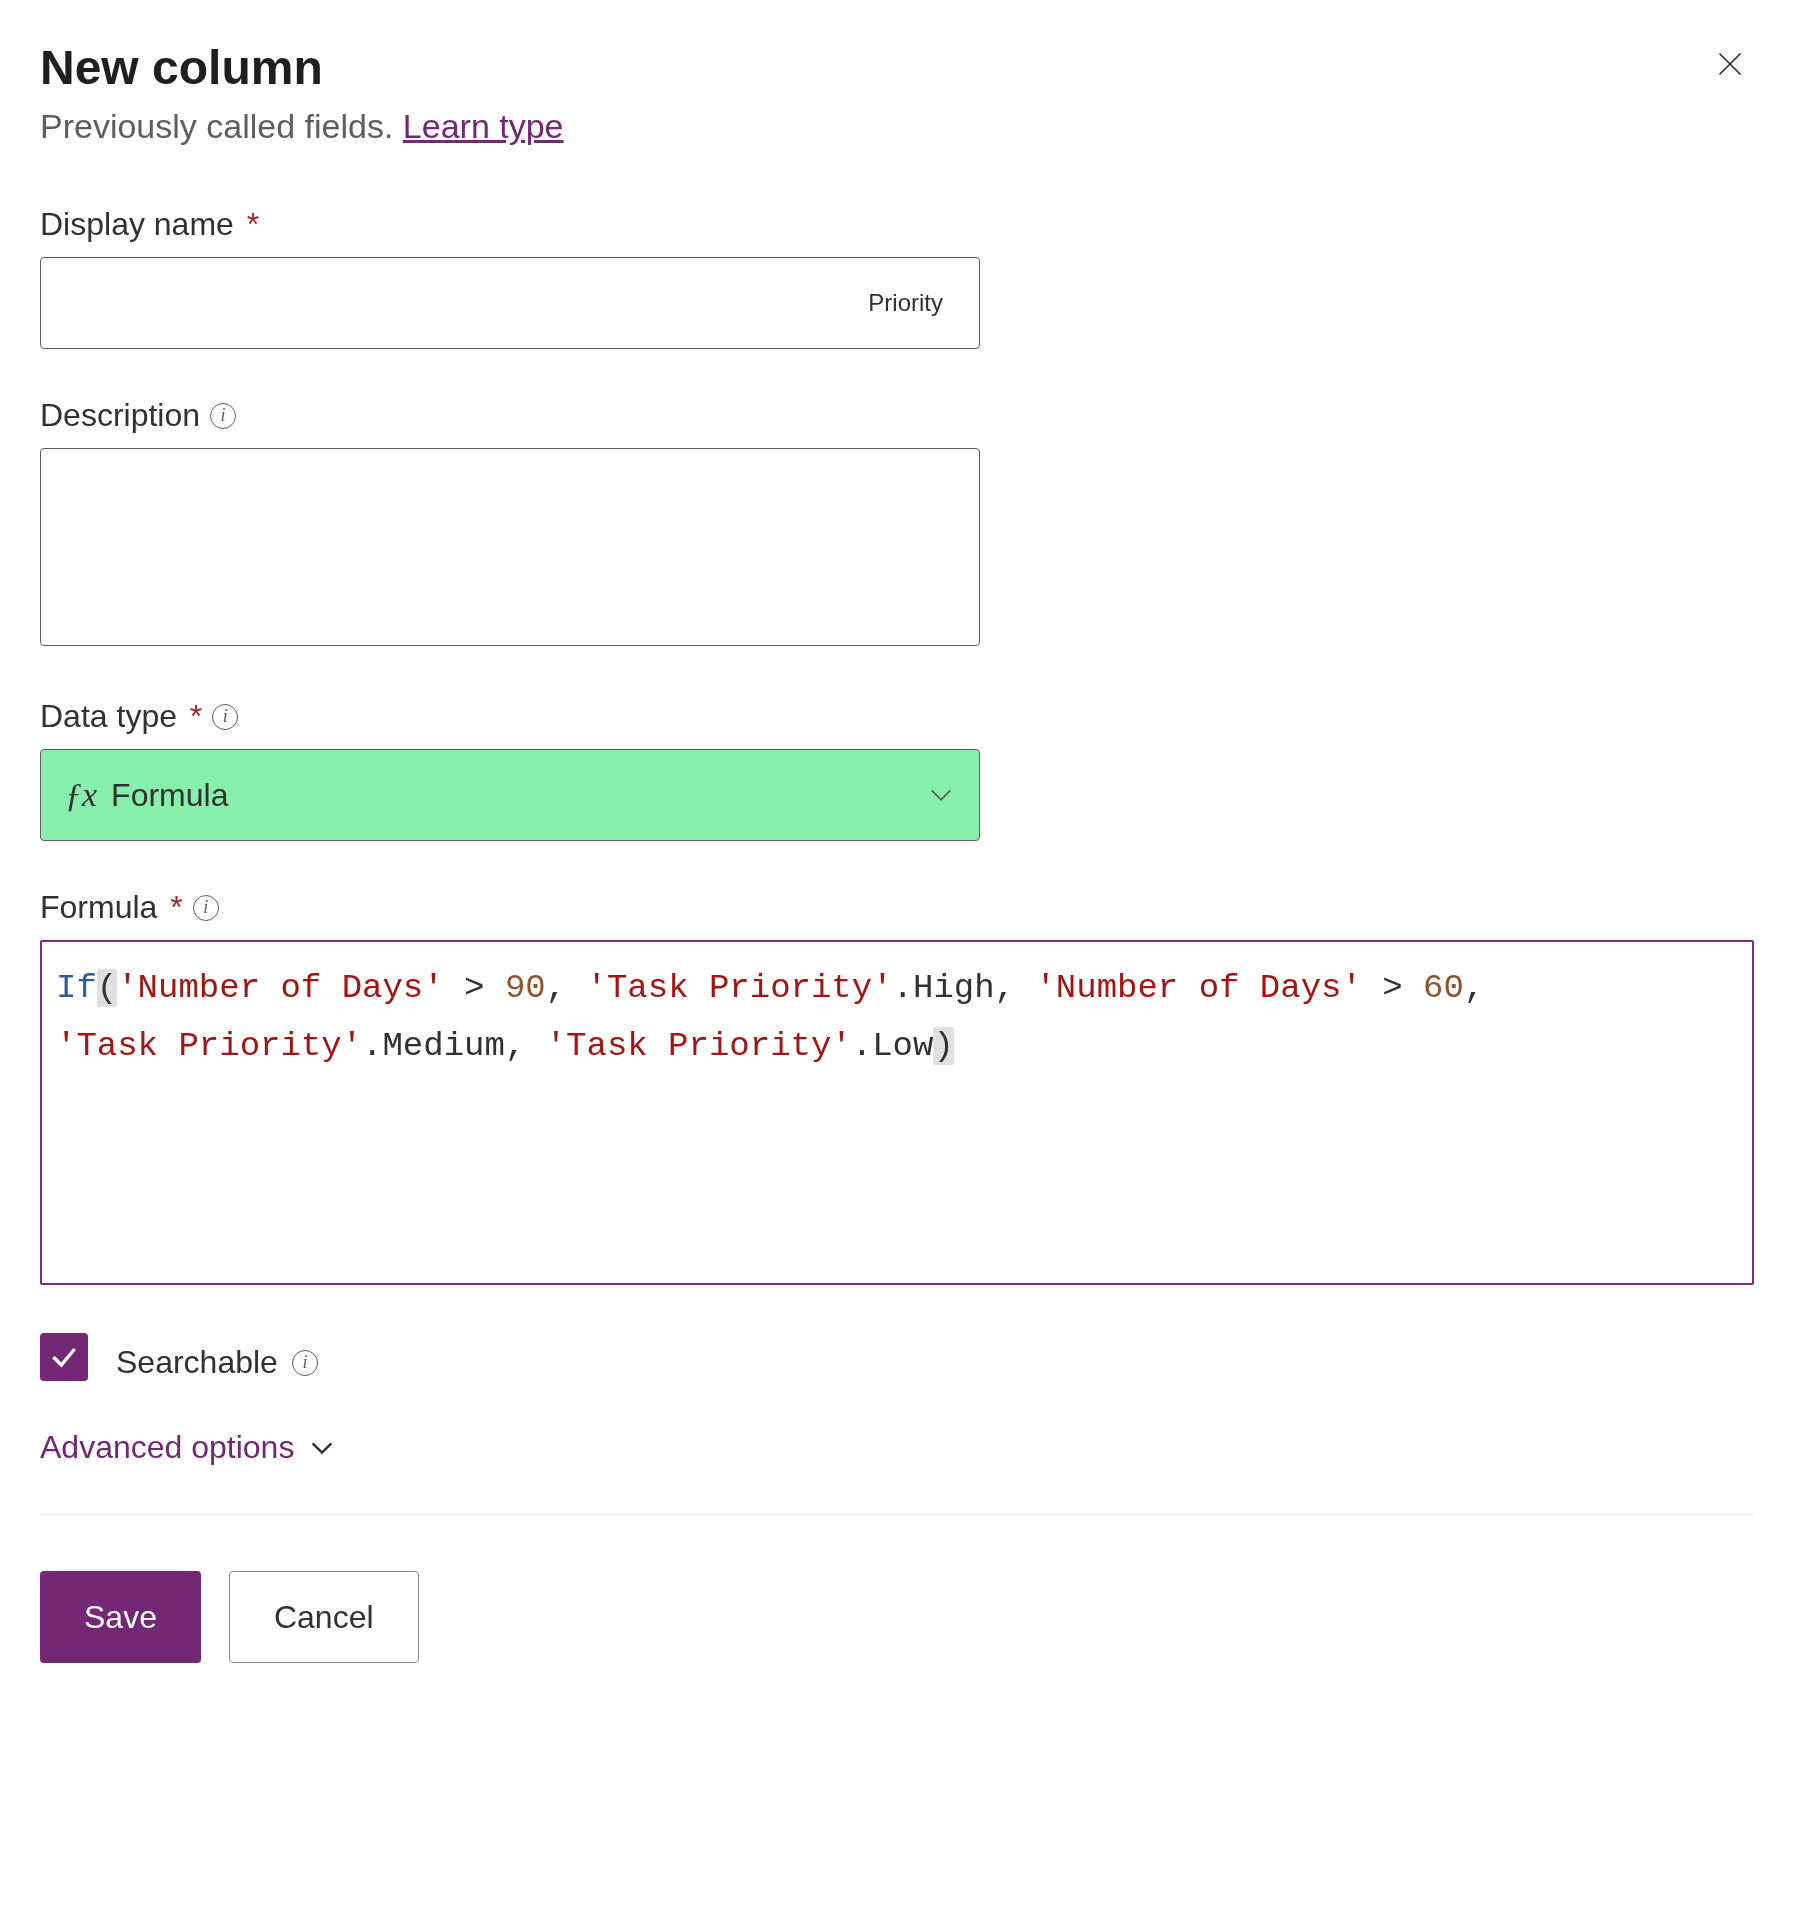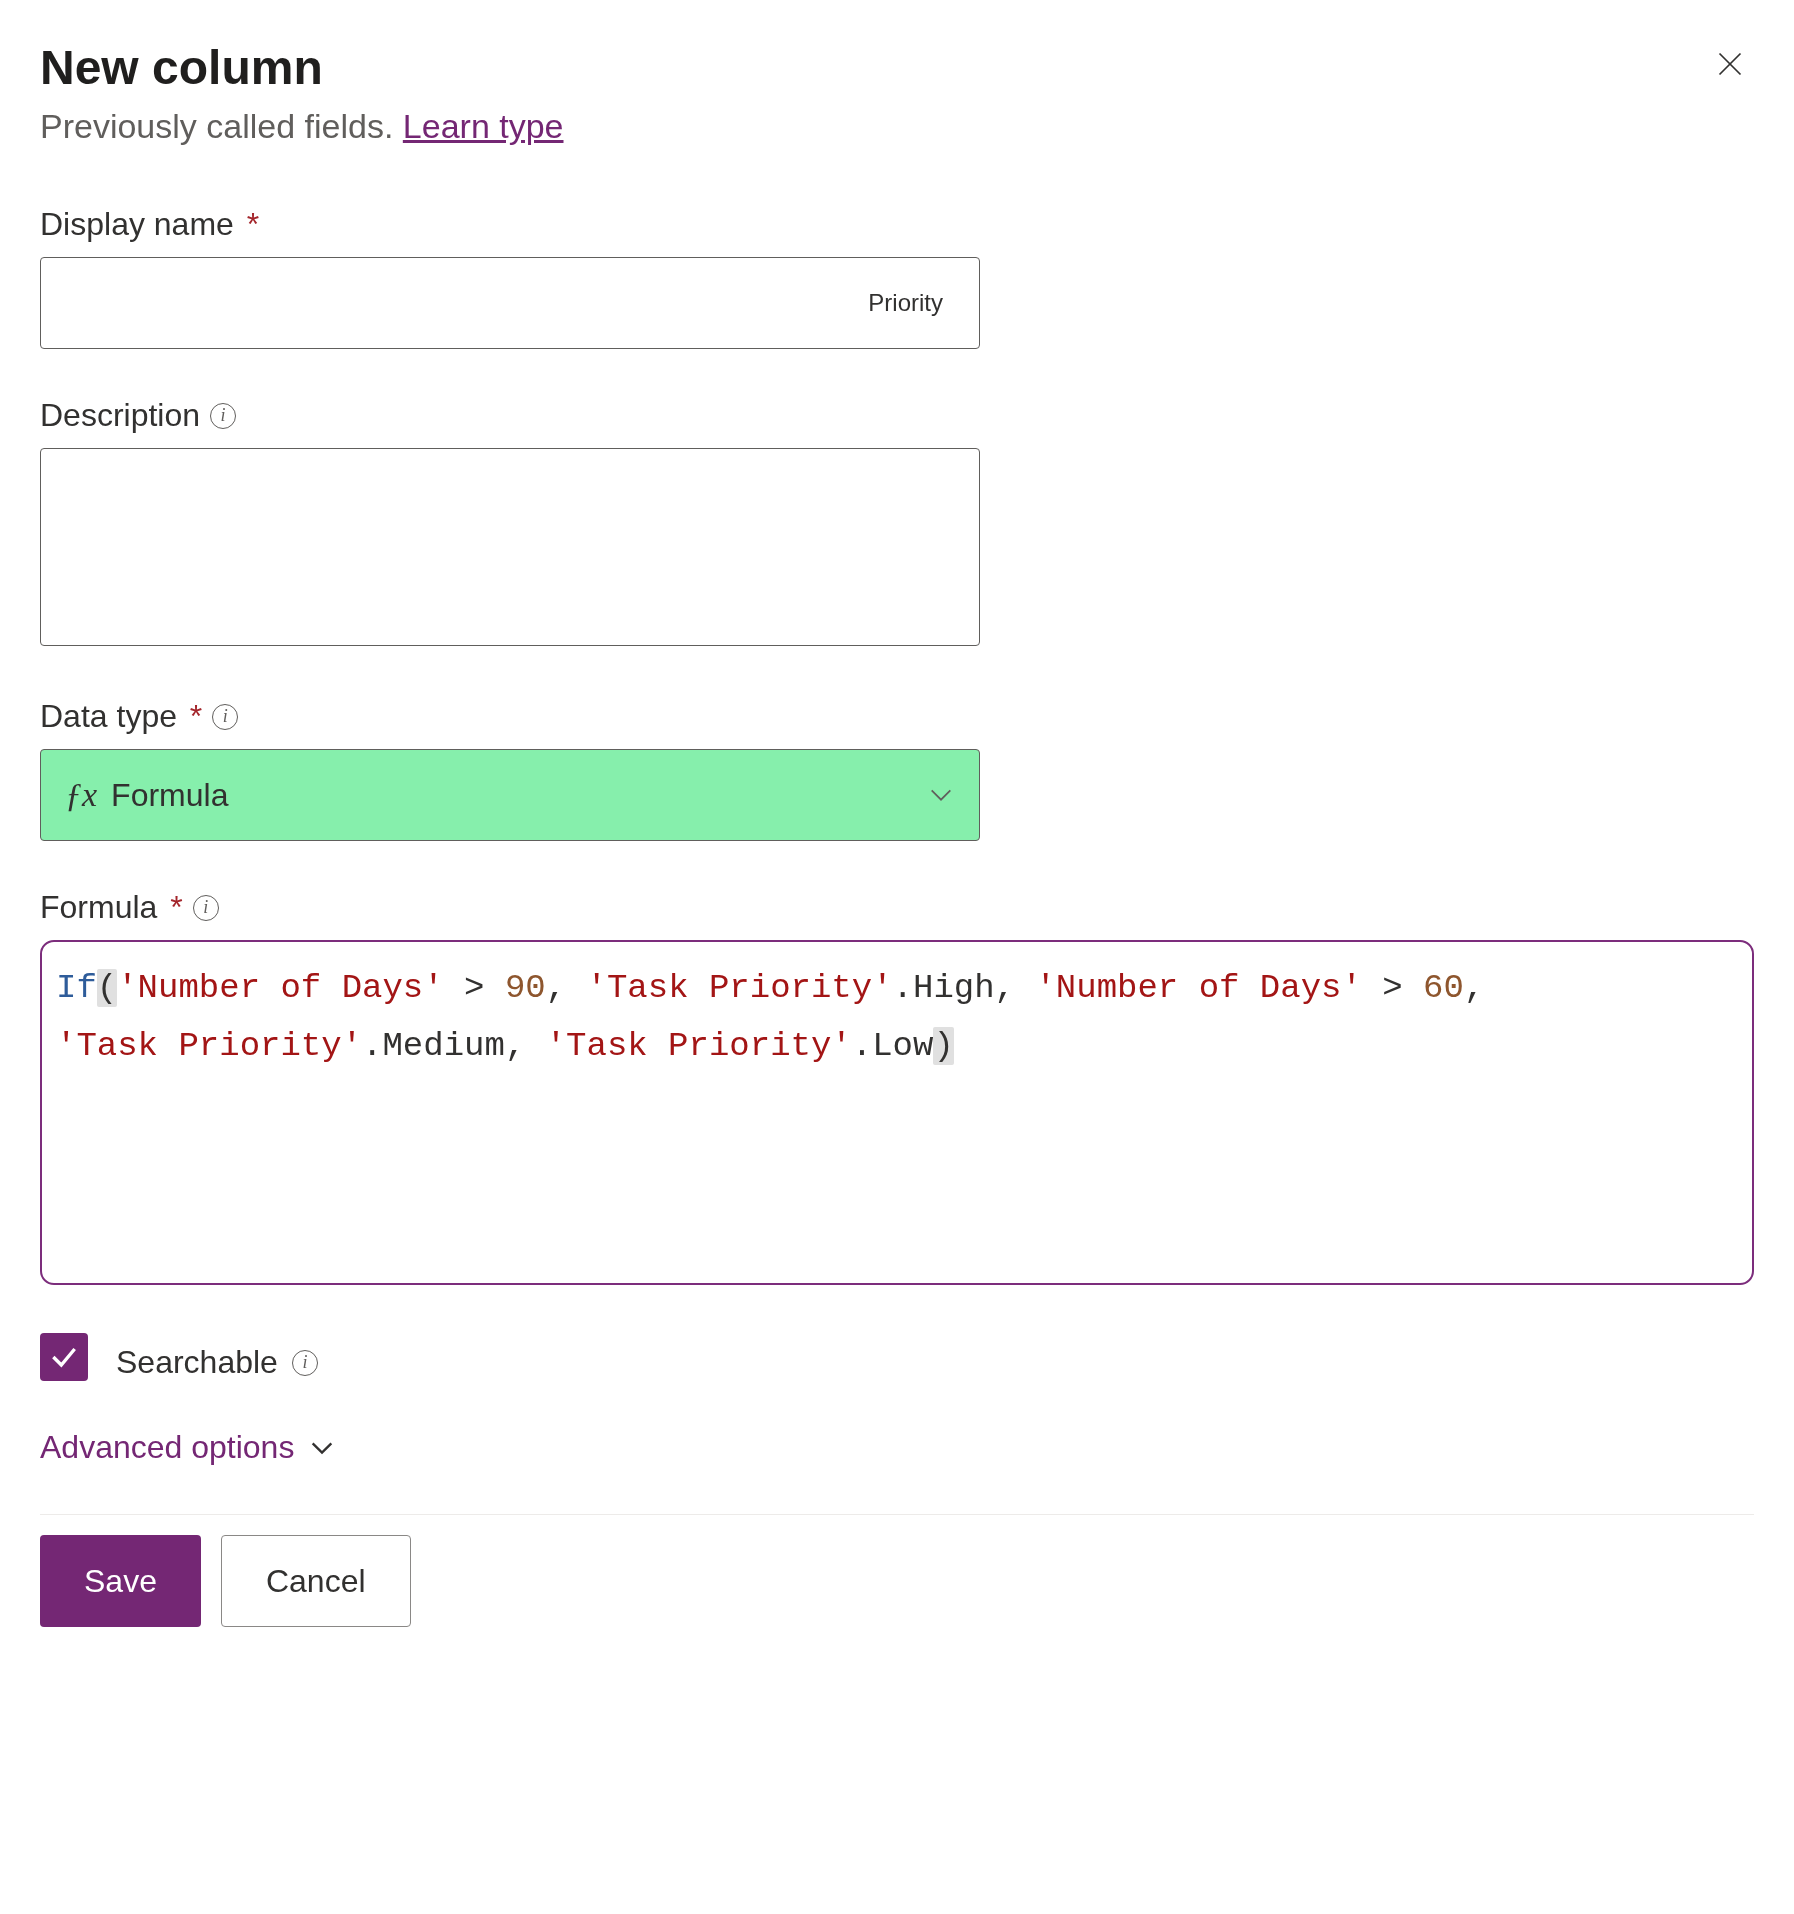--- a/index.html
+++ b/index.html
@@ -133,21 +133,21 @@
       color: #323130;
     }
     .chevron-down {
       width: 28px;
       height: 28px;
     }
     .formula-box {
       width: 100%;
       min-height: 345px;
       border: 2px solid #7c2d7c;
-      border-radius: 14px;
+      border-radius: 2px;
       background: #fff;
       padding: 18px 14px;
       font-family: 'Consolas', 'Courier New', monospace;
       font-size: 34px;
       line-height: 1.7;
       color: #323130;
       white-space: pre-wrap;
       word-break: break-word;
     }
     .tok-keyword { color: #2e5c9a; }
@@ -192,23 +192,23 @@
       font-size: 32px;
       color: #742774;
       cursor: pointer;
       display: flex;
       align-items: center;
       gap: 14px;
       margin-bottom: 48px;
     }
     .footer {
       border-top: 1px solid #edebe9;
-      padding-top: 20px;
-      display: flex;
-      gap: 20px;
+      padding-top: 56px;
+      display: flex;
+      gap: 28px;
     }
     .btn {
       height: 92px;
       padding: 0 44px;
       font-size: 32px;
       border-radius: 4px;
       cursor: pointer;
       border: none;
       font-family: inherit;
     }

